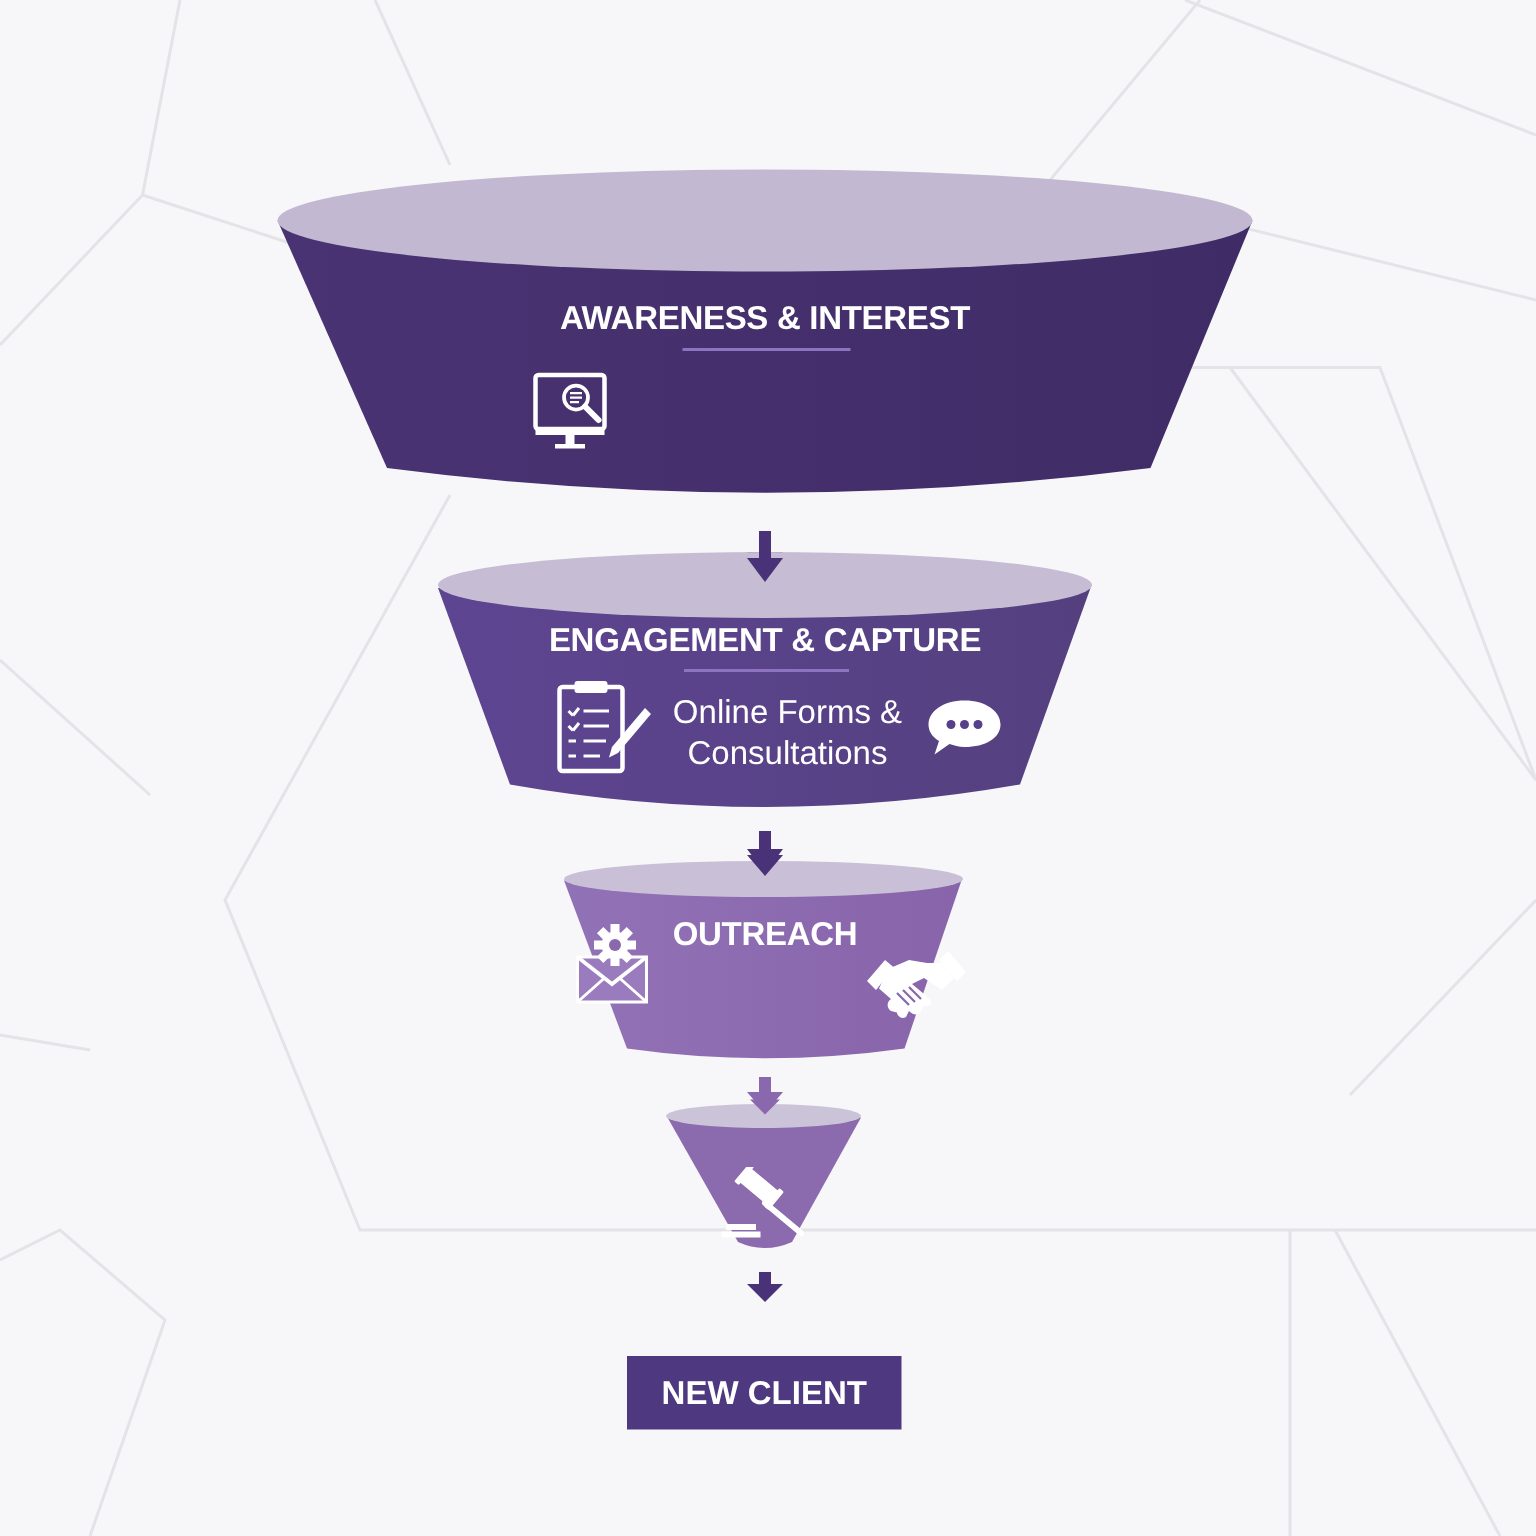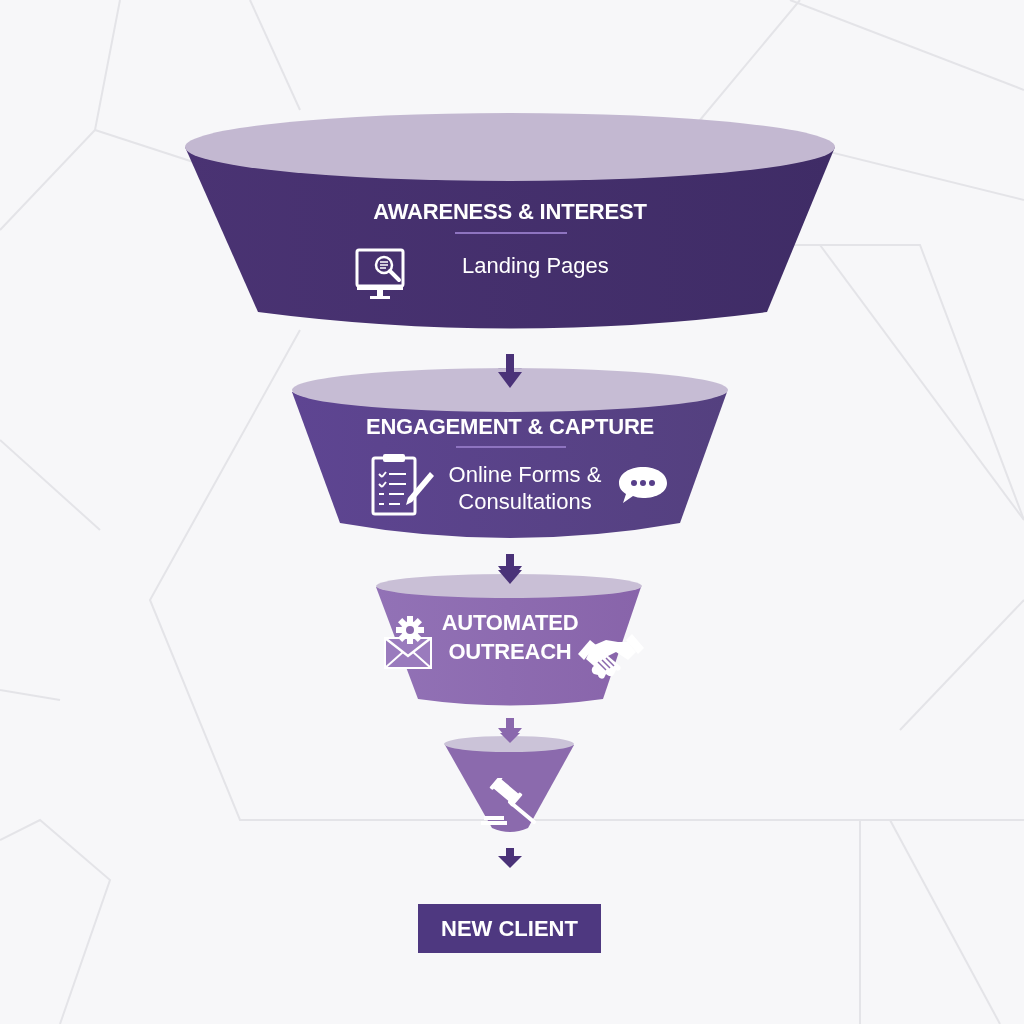--- a/index.html
+++ b/index.html
@@ -111,21 +111,20 @@
   <rect x="2" y="38" width="46" height="4" fill="#fff"></rect>
   <rect x="22" y="42" width="6" height="6" fill="#fff"></rect>
   <rect x="15" y="48" width="20" height="3" fill="#fff"></rect>
   <circle cx="29" cy="17" r="8" fill="none" stroke="#fff" stroke-width="2.5"></circle>
   <line x1="25" y1="14" x2="33" y2="14" stroke="#fff" stroke-width="1.5"></line>
   <line x1="25" y1="17" x2="33" y2="17" stroke="#fff" stroke-width="1.5"></line>
   <line x1="25" y1="20" x2="31" y2="20" stroke="#fff" stroke-width="1.5"></line>
   <line x1="35" y1="23" x2="44" y2="32" stroke="#fff" stroke-width="4" stroke-linecap="round"></line>
 </svg>
 <div class="txt sub" style="left:445px; top:252px; width:190px; text-align:left;">
-  <div style="padding-left:17px;">Landing Pages</div>
 </div>
 
 <div class="txt title" style="left:330px; top:414px; width:360px;">ENGAGEMENT &amp; CAPTURE</div>
 <div class="divider" style="left:456px; top:446px; width:110px;"></div>
 <svg class="icon" style="left:370px; top:452px;" width="66" height="66" viewBox="0 0 66 66">
   <rect x="3" y="6" width="42" height="56" rx="2" fill="none" stroke="#fff" stroke-width="3"></rect>
   <rect x="13" y="2" width="22" height="8" rx="2" fill="#fff"></rect>
   <g stroke="#fff" stroke-width="2">
     <line x1="9" y1="22" x2="12" y2="25"></line>
       <line x1="12" y1="25" x2="16" y2="20"></line>
@@ -145,21 +144,20 @@
   <div>Consultations</div>
 </div>
 <svg class="icon" style="left:617px; top:465px;" width="52" height="40" viewBox="0 0 52 40">
   <path d="M26,2 C40,2 50,9 50,18 C50,27 40,33 26,33 C22,33 19,32 16,31 L6,38 L9,29 C4,26 2,22 2,18 C2,9 12,2 26,2 Z" fill="#fff"></path>
   <circle cx="17" cy="18" r="3" fill="#573f8a"></circle>
   <circle cx="26" cy="18" r="3" fill="#573f8a"></circle>
   <circle cx="35" cy="18" r="3" fill="#573f8a"></circle>
 </svg>
 
 <div class="txt title" style="left:430px; top:608px; width:160px; line-height:29px;">
-  <div>AUTOMATED</div>
   <div>OUTREACH</div>
 </div>
 <svg class="icon" style="left:383px; top:612px;" width="56" height="58" viewBox="0 0 56 58">
   <path d="M2,26 L48,26 L48,56 L2,56 Z" fill="#9a7bbd" stroke="#fff" stroke-width="2"></path>
   <path d="M2,26 L25,44 L48,26" fill="none" stroke="#fff" stroke-width="2.5"></path>
   <path d="M2,56 L20,40 M48,56 L30,40" stroke="#fff" stroke-width="2"></path>
   <g transform="translate(27,18)" fill="#fff">
     <circle r="9"></circle>
     <rect x="-3" y="-14" width="6" height="6"></rect>
     <rect x="-3" y="8" width="6" height="6"></rect>

